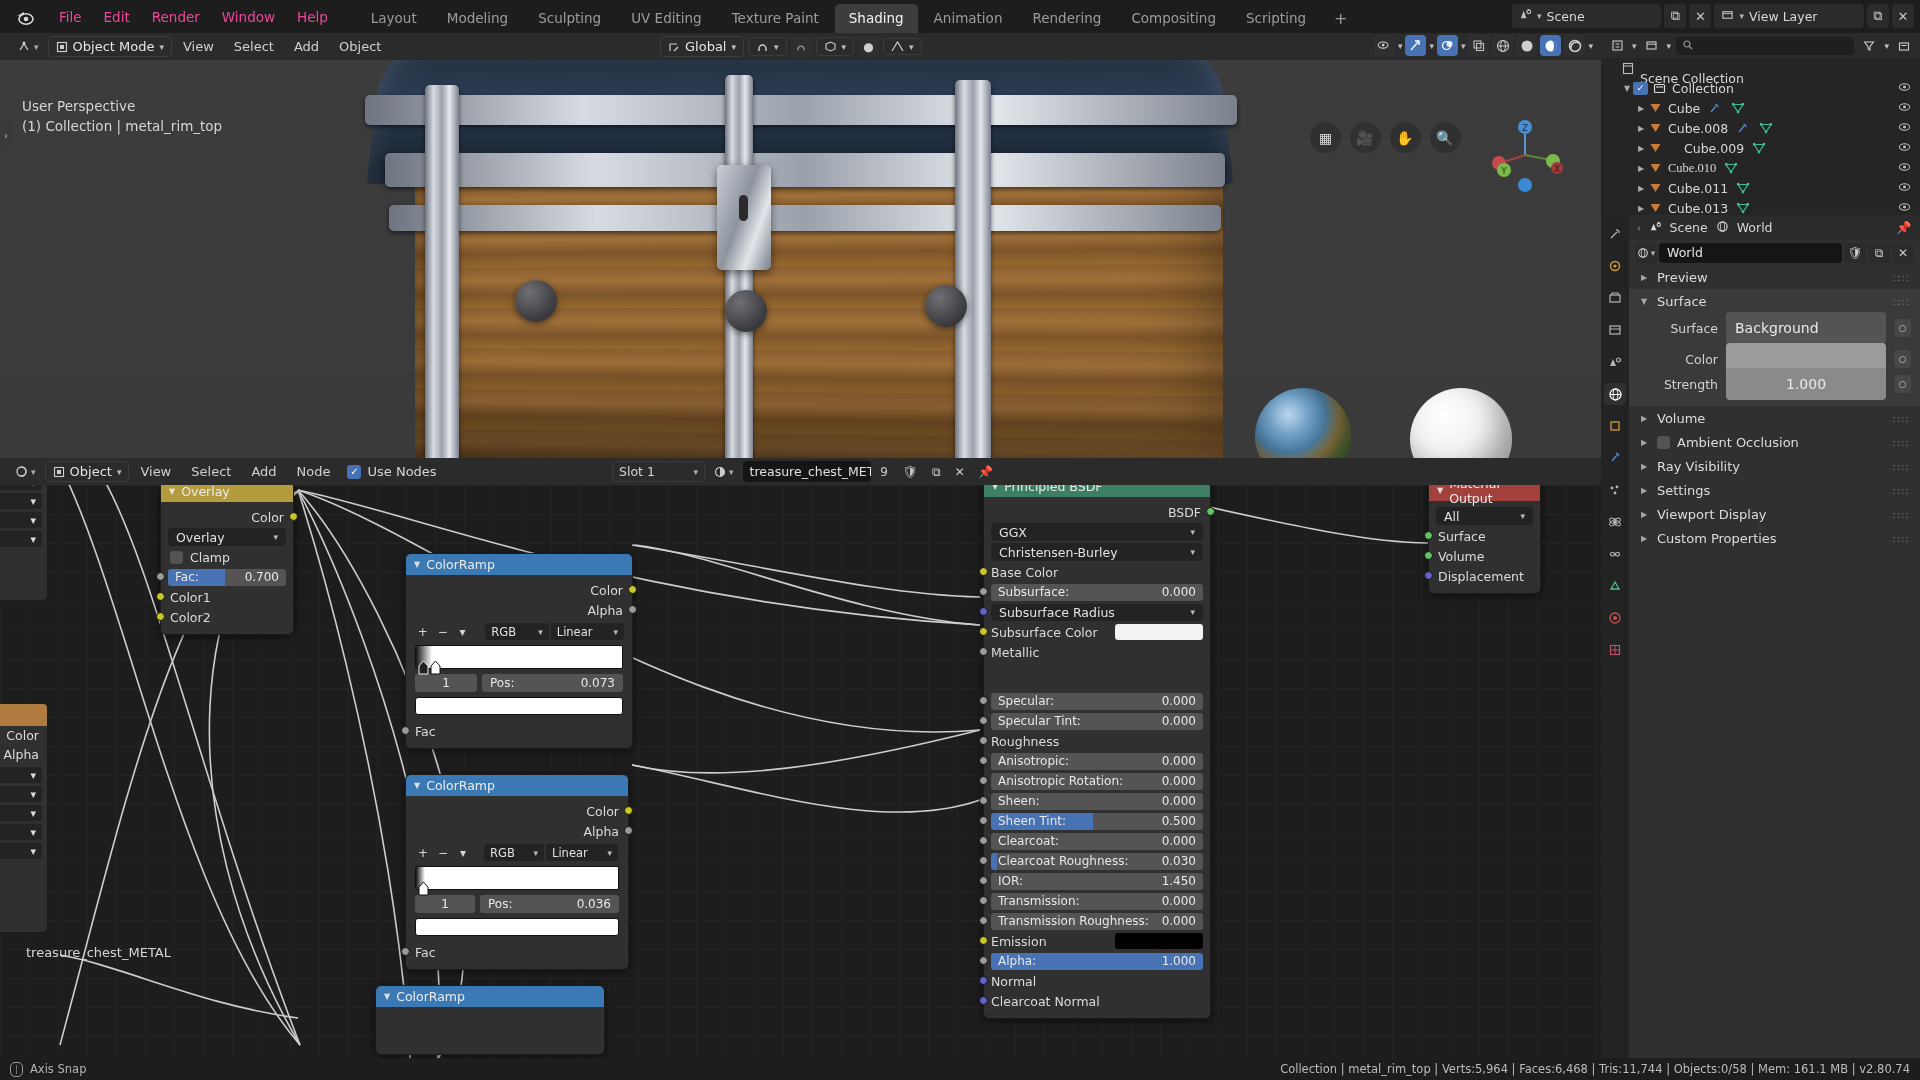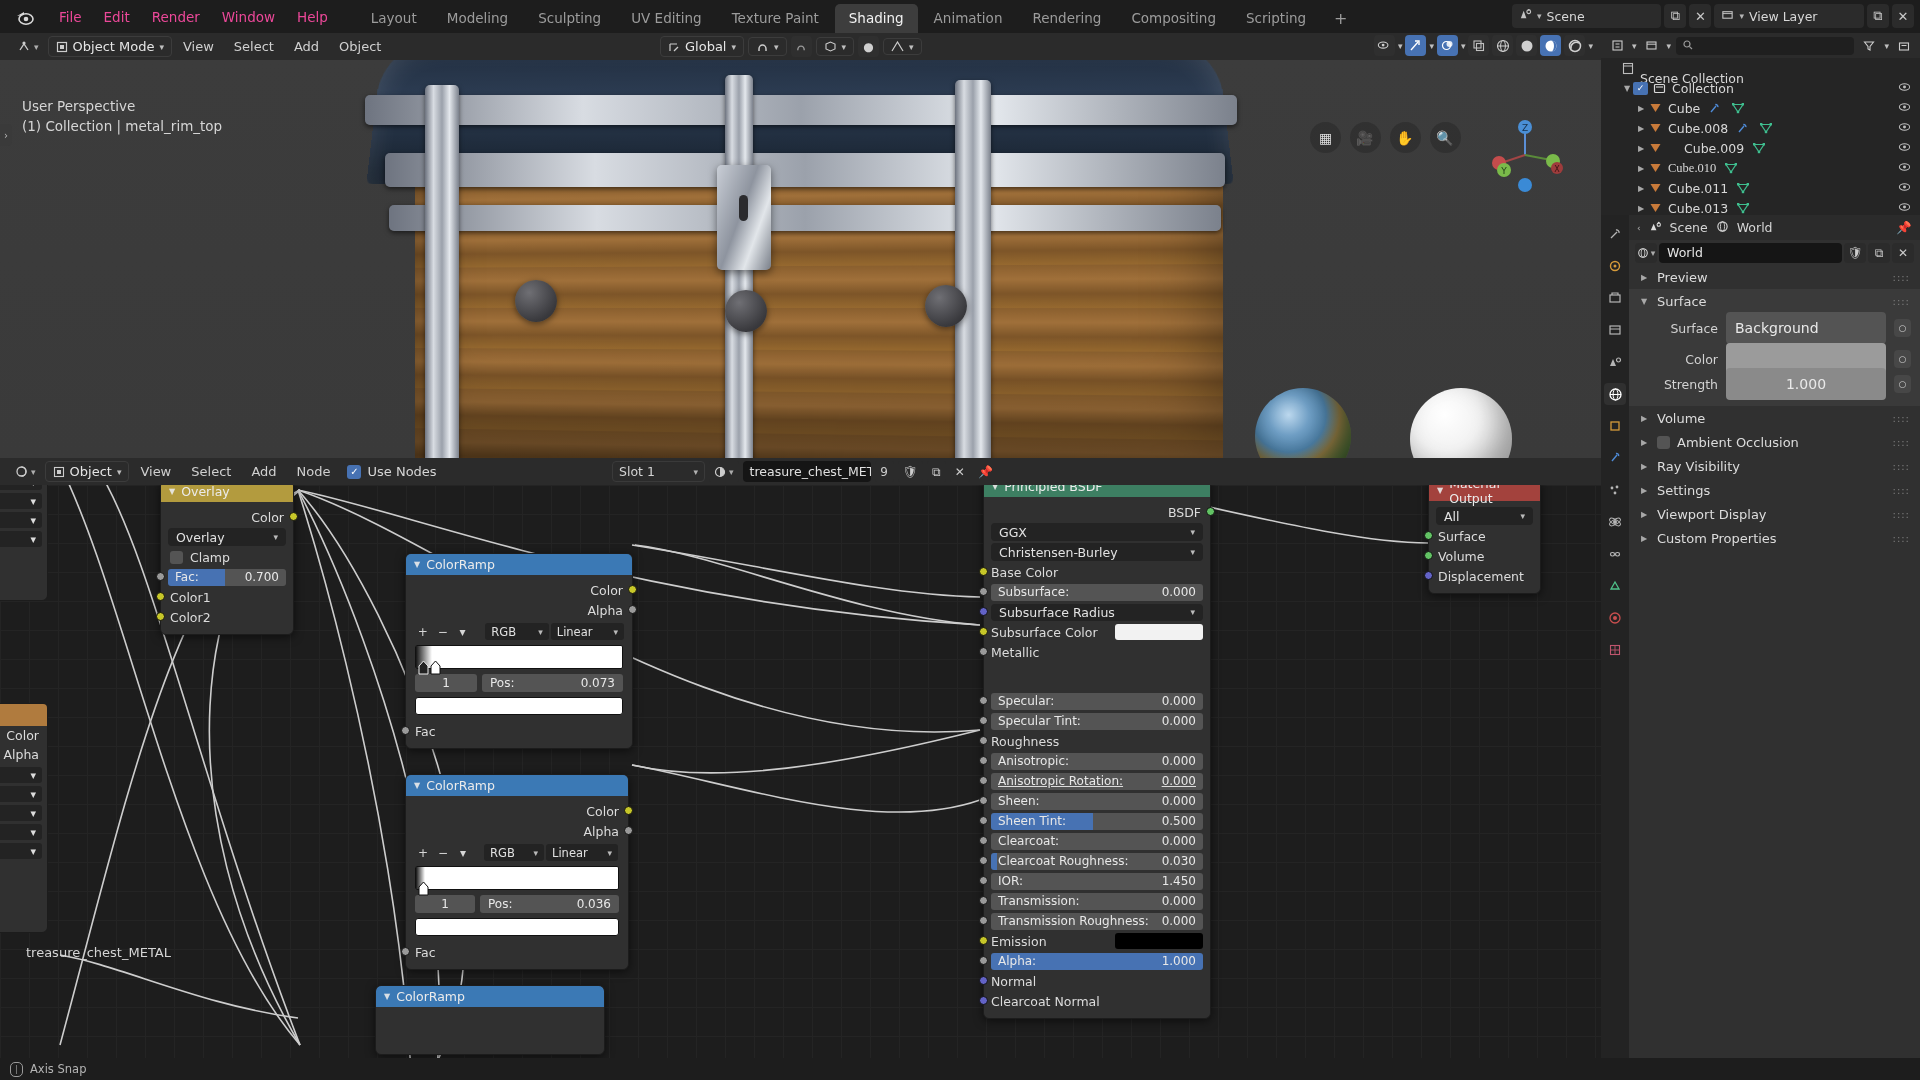--- a/index.html
+++ b/index.html
@@ -692,21 +692,21 @@
                 <span class="sock l s-grey"></span>
                 <span>Roughness</span>
               </div>
               <div class="row" style="padding: 1px 7px;">
                 <span class="sock l s-grey"></span>
                 <div class="slot-field">
                   <span>Anisotropic:</span>
                   <span>0.000</span>
                 </div>
               </div>
-              <div class="row" style="padding: 1px 7px; text-decoration: underline;">
+              <div class="row" style="padding: 1px 7px;">
                 <span class="sock l s-grey"></span>
                 <div class="slot-field">
                   <span>Anisotropic Rotation:</span>
                   <span>0.000</span>
                 </div>
               </div>
               <div class="row" style="padding: 1px 7px;">
                 <span class="sock l s-grey"></span>
                 <div class="slot-field">
                   <span>Sheen:</span>
@@ -1252,14 +1252,15 @@
           <span>Custom Properties</span>
           <span class="dots">::::</span>
         </div>
       </div>
     </div>
   </div>
 
   <div class="statusbar">
     <span class="mousebox">|</span>
     <span>Axis Snap</span>
+    <span class="sb-right">Collection | metal_rim_top | Verts:5,964 | Faces:6,468 | Tris:11,744 | Objects:0/58 | Mem: 161.1 MB | v2.80.74</span>
   </div>
 </div>
 
 </body></html>

